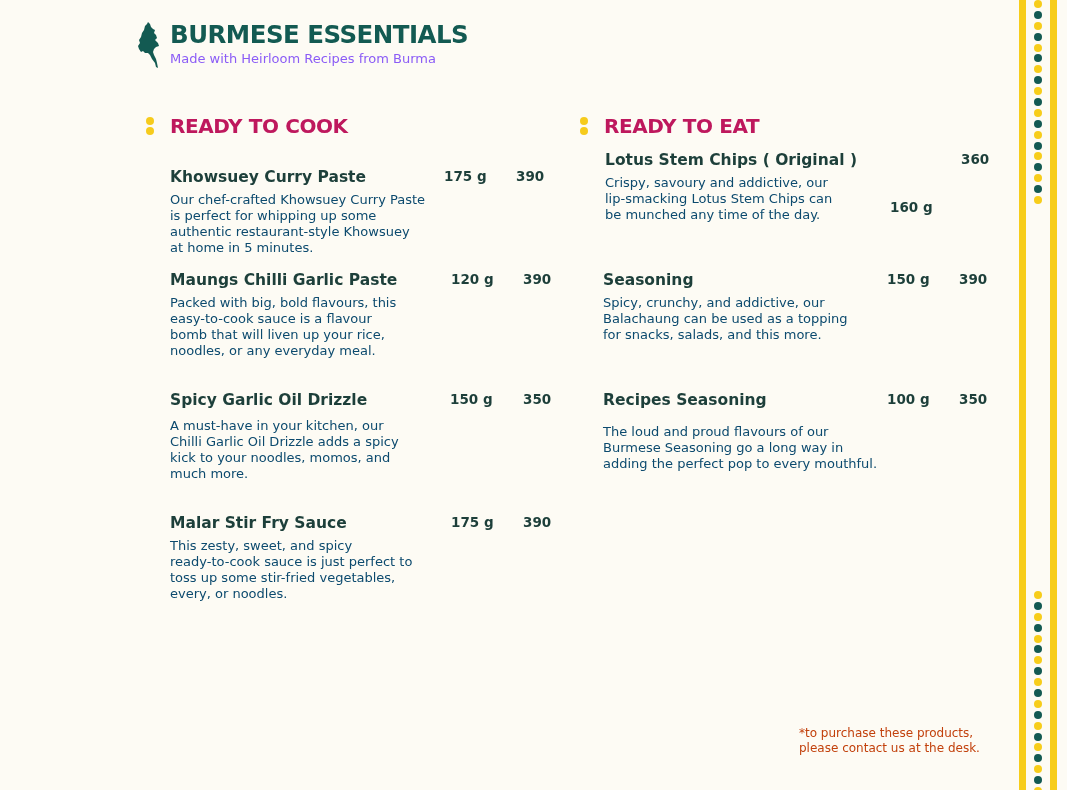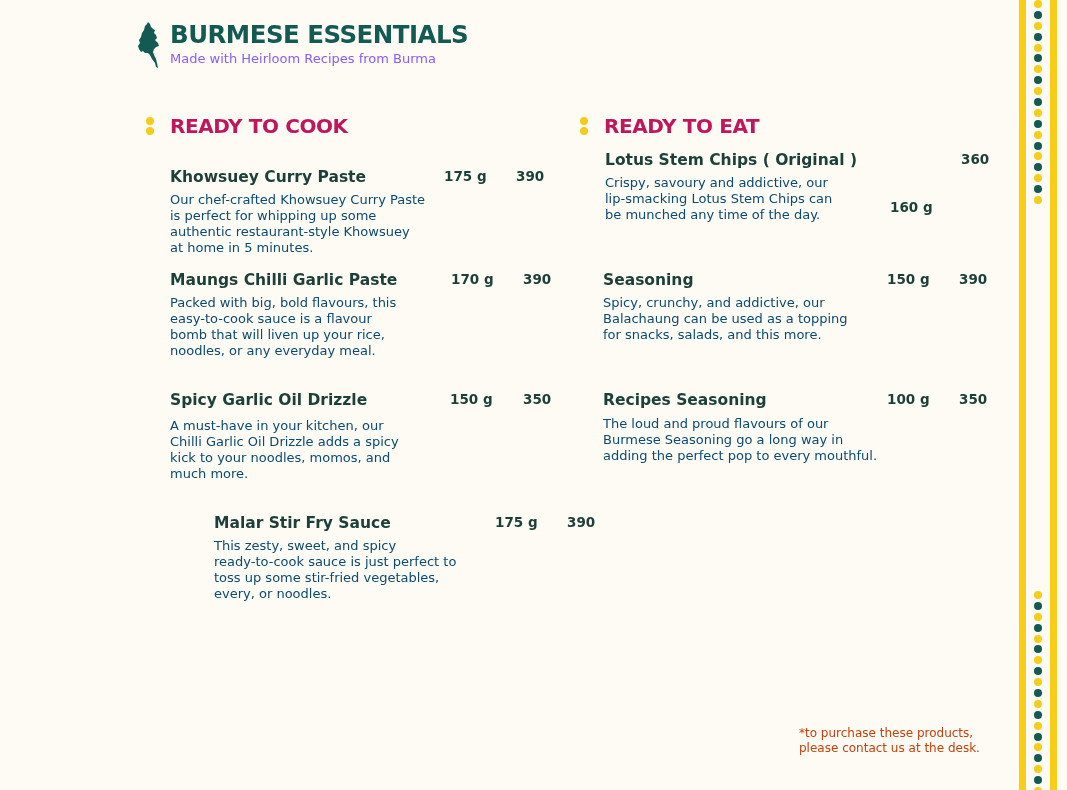--- a/index.html
+++ b/index.html
@@ -123,39 +123,39 @@
     <div class="item-weight" style="left:274px;">175 g</div>
     <div class="item-price" style="left:346px;">390</div>
     <div class="item-desc">Our chef-crafted Khowsuey Curry Paste
 is perfect for whipping up some
 authentic restaurant-style Khowsuey
 at home in 5 minutes.</div>
   </div>
 
   <div class="item" style="left:170px; top:270px; width:380px;">
     <div class="item-name">Maungs Chilli Garlic Paste</div>
-    <div class="item-weight" style="left:281px;">170 g</div>
+    <div class="item-weight" style="left:281px;">120 g</div>
     <div class="item-price" style="left:353px;">390</div>
     <div class="item-desc">Packed with big, bold flavours, this
 easy-to-cook sauce is a flavour
 bomb that will liven up your rice,
 noodles, or any everyday meal.</div>
   </div>
 
   <div class="item" style="left:170px; top:390px; width:380px;">
     <div class="item-name">Spicy Garlic Oil Drizzle</div>
     <div class="item-weight" style="left:280px;">150 g</div>
     <div class="item-price" style="left:353px;">350</div>
     <div class="item-desc" style="margin-top:8px;">A must-have in your kitchen, our
 Chilli Garlic Oil Drizzle adds a spicy
 kick to your noodles, momos, and
 much more.</div>
   </div>
 
-  <div class="item" style="left:170px; top:513px; width:380px;margin-left:44px;">
+  <div class="item" style="left:170px; top:513px; width:380px;">
     <div class="item-name">Malar Stir Fry Sauce</div>
     <div class="item-weight" style="left:281px;">175 g</div>
     <div class="item-price" style="left:353px;">390</div>
     <div class="item-desc">This zesty, sweet, and spicy
 ready-to-cook sauce is just perfect to
 toss up some stir-fried vegetables,
 every, or noodles.</div>
   </div>
 
   <div class="section eat">
@@ -183,21 +183,21 @@
     <div class="item-price" style="left:356px;">390</div>
     <div class="item-desc">Spicy, crunchy, and addictive, our
 Balachaung can be used as a topping
 for snacks, salads, and this more.</div>
   </div>
 
   <div class="item" style="left:603px; top:390px; width:390px;">
     <div class="item-name">Recipes Seasoning</div>
     <div class="item-weight" style="left:284px;">100 g</div>
     <div class="item-price" style="left:356px;">350</div>
-    <div class="item-desc" style="margin-top:6px;">The loud and proud flavours of our
+    <div class="item-desc" style="margin-top:14px;">The loud and proud flavours of our
 Burmese Seasoning go a long way in
 adding the perfect pop to every mouthful.</div>
   </div>
 
   <div class="note">*to purchase these products,
 please contact us at the desk.</div>
 
   <div class="stripe left"></div>
   <div class="stripe right"></div>
 

